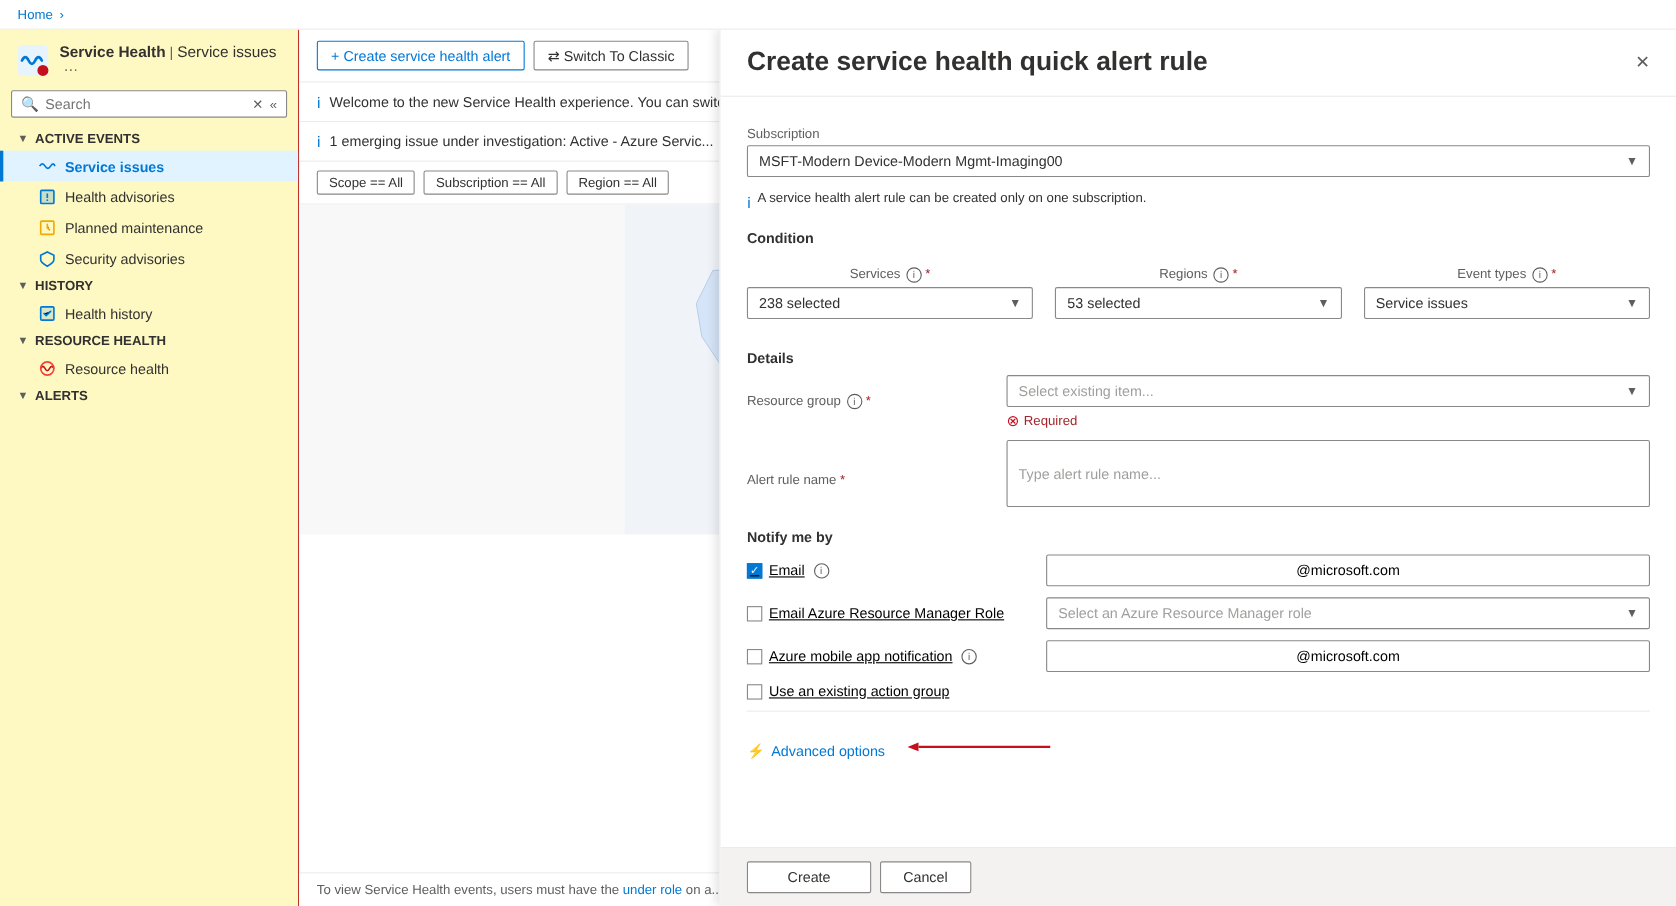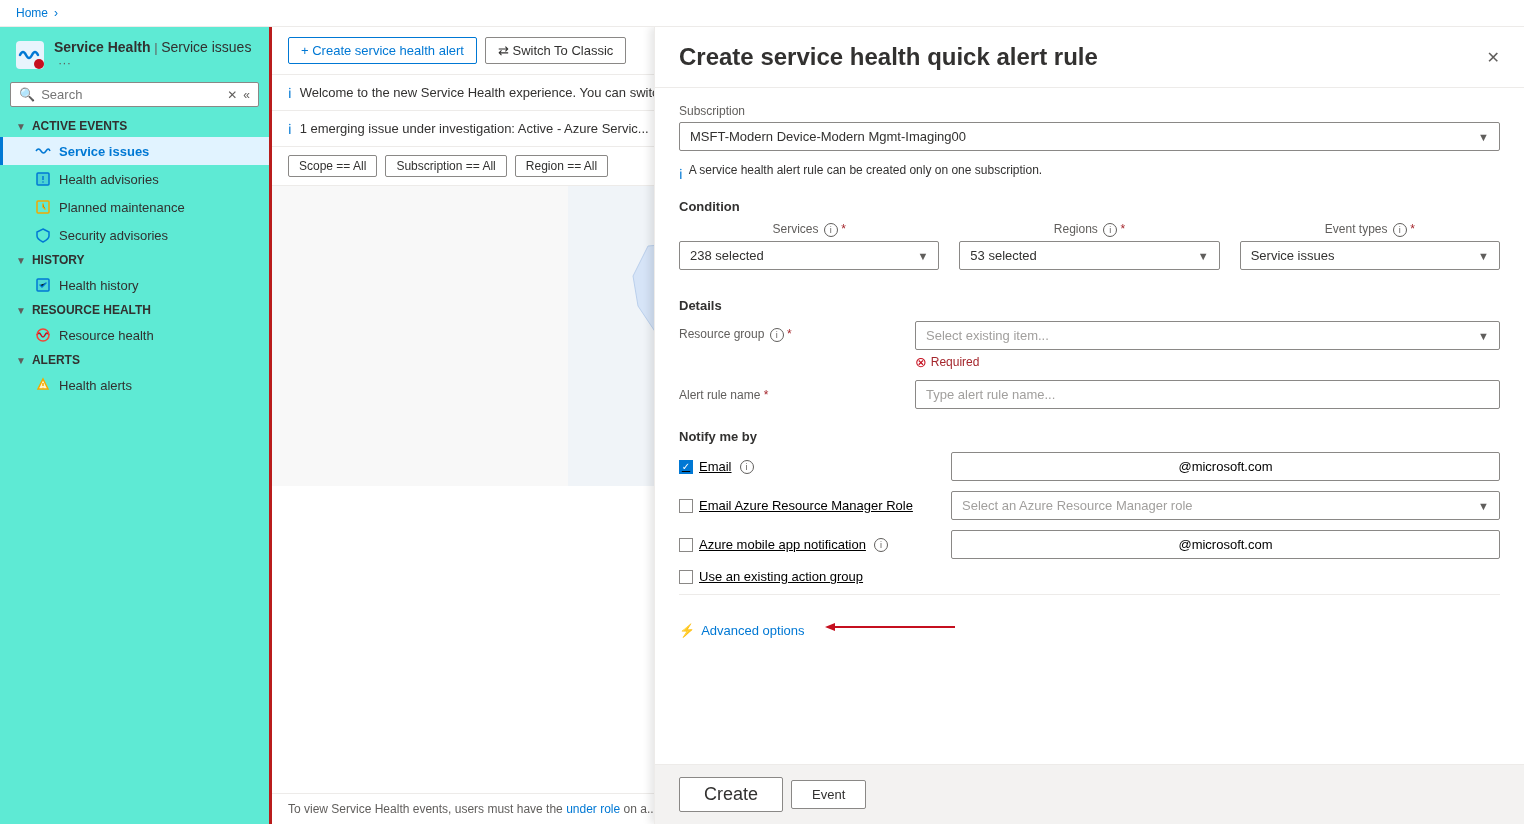--- a/index.html
+++ b/index.html
@@ -18,22 +18,22 @@
     
     .main-layout {
       display: flex;
       flex: 1;
       overflow: hidden;
     }
 
     
     .sidebar {
       width: 272px;
-      background: #5eead4;
-      border-right: 3px solid #b91c1c;
+      background: #fef9c3;
+      border-right: 1px solid #b91c1c;
       display: flex;
       flex-direction: column;
       overflow-y: auto;
       flex-shrink: 0;
     }
 
     .sidebar-header {
       display: flex; align-items: center; gap: 10px;
       padding: 12px 16px 8px;
     }
@@ -200,20 +200,21 @@
       margin-bottom: 8px;
       margin-top: 16px;
     }
     .section-label:first-child { margin-top: 0; }
 
     .form-group { margin-bottom: 12px; }
     .form-label {
       font-size: 12px; color: #605e5c;
       margin-bottom: 4px;
       display: block;
+      margin-top: 10px;
     }
     .form-label .required { color: #a4262c; }
 
     .select-box {
       width: 100%;
       padding: 6px 10px;
       border: 1px solid #8a8886;
       background: #fff;
       font-size: 13px;
       color: #323130;
@@ -239,21 +240,21 @@
     }
 
     .error-msg {
       display: flex; align-items: center; gap: 4px;
       color: #a4262c; font-size: 12px; margin-top: 4px;
     }
     .error-icon { font-size: 14px; }
 
     .text-input {
       width: 100%;
-      padding: 6px 10px;
+      padding: 22px 10px;
       border: 1px solid #8a8886;
       font-size: 13px;
       color: #323130;
       border-radius: 2px;
       font-family: inherit;
       outline: none;
     }
     .text-input::placeholder { color: #a19f9d; }
 
     .notify-row {
@@ -312,24 +313,24 @@
     }
 
     .panel-footer {
       display: flex; align-items: center; gap: 8px;
       padding: 12px 24px;
       border-top: 1px solid #edebe9;
       background: #f3f2f1;
       flex-shrink: 0;
     }
     .btn-create {
-      padding: 6px 24px;
-      background: #fff;
-      border: 1px solid #8a8886;
-      font-size: 18px;
+      padding: 6px 36px;
+      background: #fff;
+      border: 1px solid #8a8886;
+      font-size: 13px;
       font-family: inherit;
       color: #323130;
       cursor: pointer;
       border-radius: 2px;
     }
     .btn-cancel {
       padding: 6px 20px;
       background: #fff;
       border: 1px solid #8a8886;
       font-size: 13px;
@@ -457,28 +458,20 @@
         <circle cx="8" cy="8" r="6" stroke="#f44336" stroke-width="1.5" fill="none"></circle>
       </svg>
       <span>Resource health</span>
     </div>
 
     <div class="sidebar-section-header">
       <span class="chevron">▼</span>
       <span>ALERTS</span>
     </div>
 
-    <div class="sidebar-item">
-      <svg class="item-icon" viewBox="0 0 16 16" xmlns="http://www.w3.org/2000/svg">
-        <path d="M8 2 L13 12 L3 12 Z" stroke="#f2a900" stroke-width="1.5" fill="#fff3cd"></path>
-        <line x1="8" y1="6" x2="8" y2="9" stroke="#f2a900" stroke-width="1.5"></line>
-        <circle cx="8" cy="11" r="0.6" fill="#f2a900"></circle>
-      </svg>
-      <span>Health alerts</span>
-    </div>
   </div>
 
   <div class="content-area">
 
     <div class="toolbar">
       <button class="btn-primary-outline">+ Create service health alert</button>
       <button class="btn-secondary">⇄  Switch To Classic</button>
     </div>
 
     <div class="info-banner">
@@ -683,17 +676,17 @@
               <line x1="10" y1="7" x2="130" y2="7" stroke="#c50f1f" stroke-width="2"></line>
               <polygon points="0,7 10,3 10,11" fill="#c50f1f"></polygon>
             </svg>
           </div>
         </div>
 
       </div>
 
       <div class="panel-footer">
         <button class="btn-create">Create</button>
-        <button class="btn-cancel">Event</button>
+        <button class="btn-cancel">Cancel</button>
       </div>
     </div>
   </div>
 </div>
 
 </body></html>

